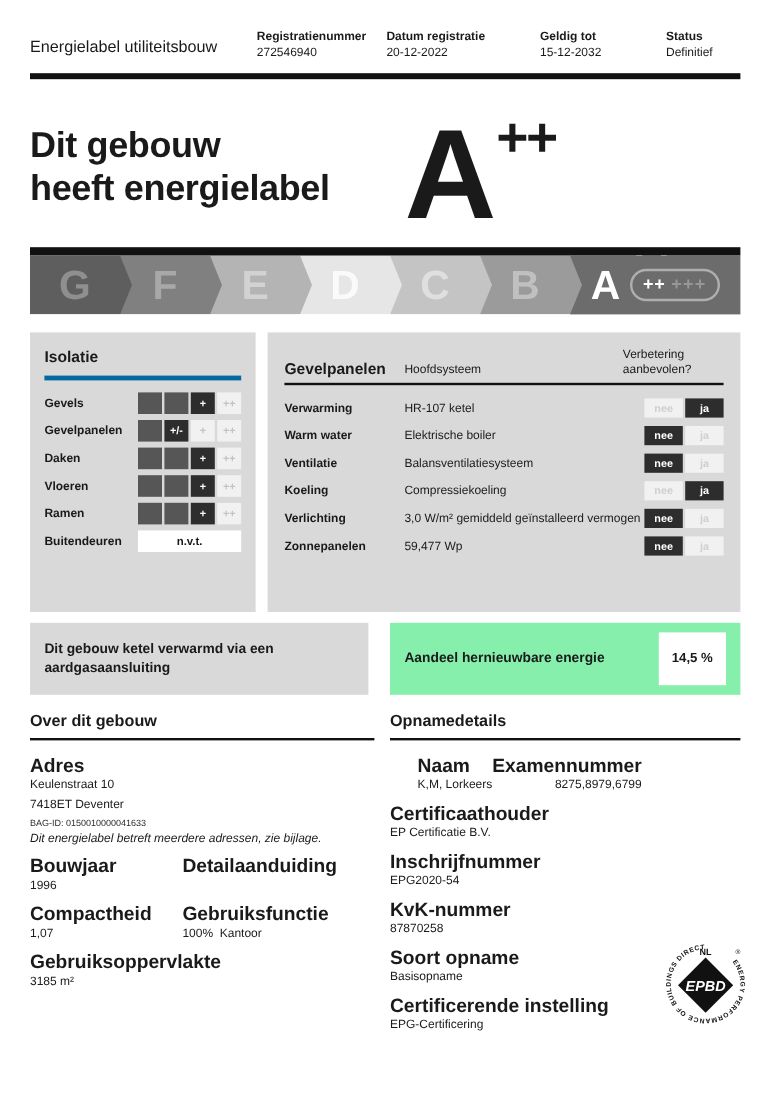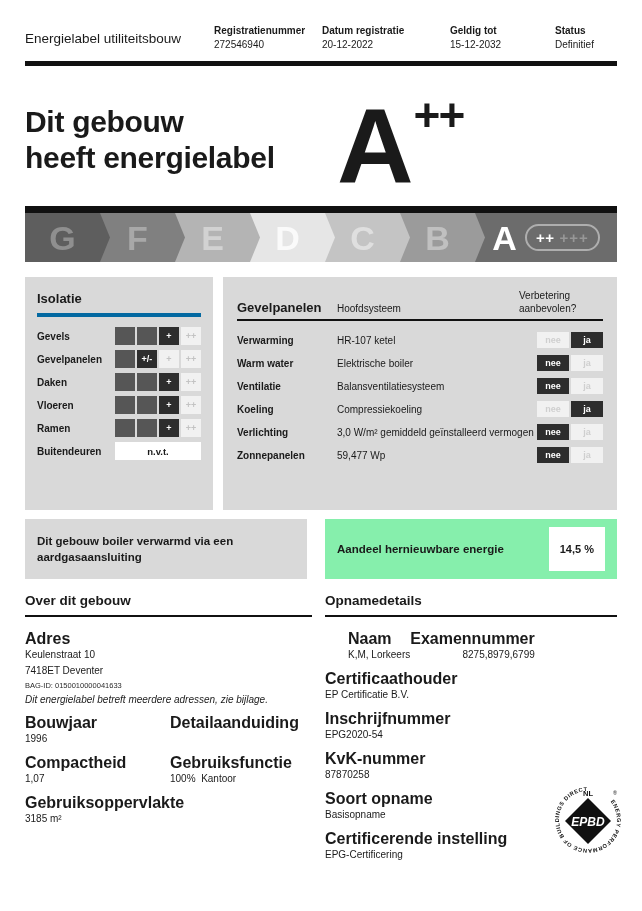--- a/index.html
+++ b/index.html
@@ -89,21 +89,21 @@
   .bottom{display:flex;gap:13px;margin-top:14px;}
   .col-left{width:287px;}
   .col-right{flex:1;position:relative;}
   .section-title{font-size:13.5px;font-weight:bold;border-bottom:2px solid #111;
                  padding-bottom:7px;margin-bottom:14px;}
   .fgroup{margin-bottom:8px;}
   .flabel{font-size:16px;font-weight:bold;line-height:16px;}
   .fvalue{font-size:10px;line-height:16px;min-height:16px;}
   .bag{font-size:7.5px;color:#2a2a2a;margin-top:2px;line-height:10px;}
   .note{font-size:10px;font-style:italic;margin-top:2px;line-height:14px;}
-  .two-col{display:flex;gap:18px;}
+  .two-col{display:flex;}
   .two-col .field:first-child{width:127px;}
   .two-col .field:last-child{flex:1;}
   .naam-row{display:flex;justify-content:flex-start;margin-bottom:8px;margin-left:23px;}
   .exa{text-align:right;}
   .seal{position:absolute;left:226px;top:190px;}
 </style>
 </head>
 <body>
 
 <div class="page">
@@ -290,21 +290,21 @@
                 <span class="badge on">nee</span>
                 <span class="badge off">ja</span>
               </span>
             </div>
           </div>
       </div>
     </div>
 
     <div class="banner-row">
       <div class="banner-left">
-        <span>Dit gebouw boiler verwarmd via een aardgasaansluiting</span>
+        <span>Dit gebouw ketel verwarmd via een aardgasaansluiting</span>
       </div>
       <div class="banner-right">
         <span>Aandeel hernieuwbare energie</span>
         <span class="banner-value">14,5 %</span>
       </div>
     </div>
 
     <div class="bottom">
 
       <div class="col-left">

